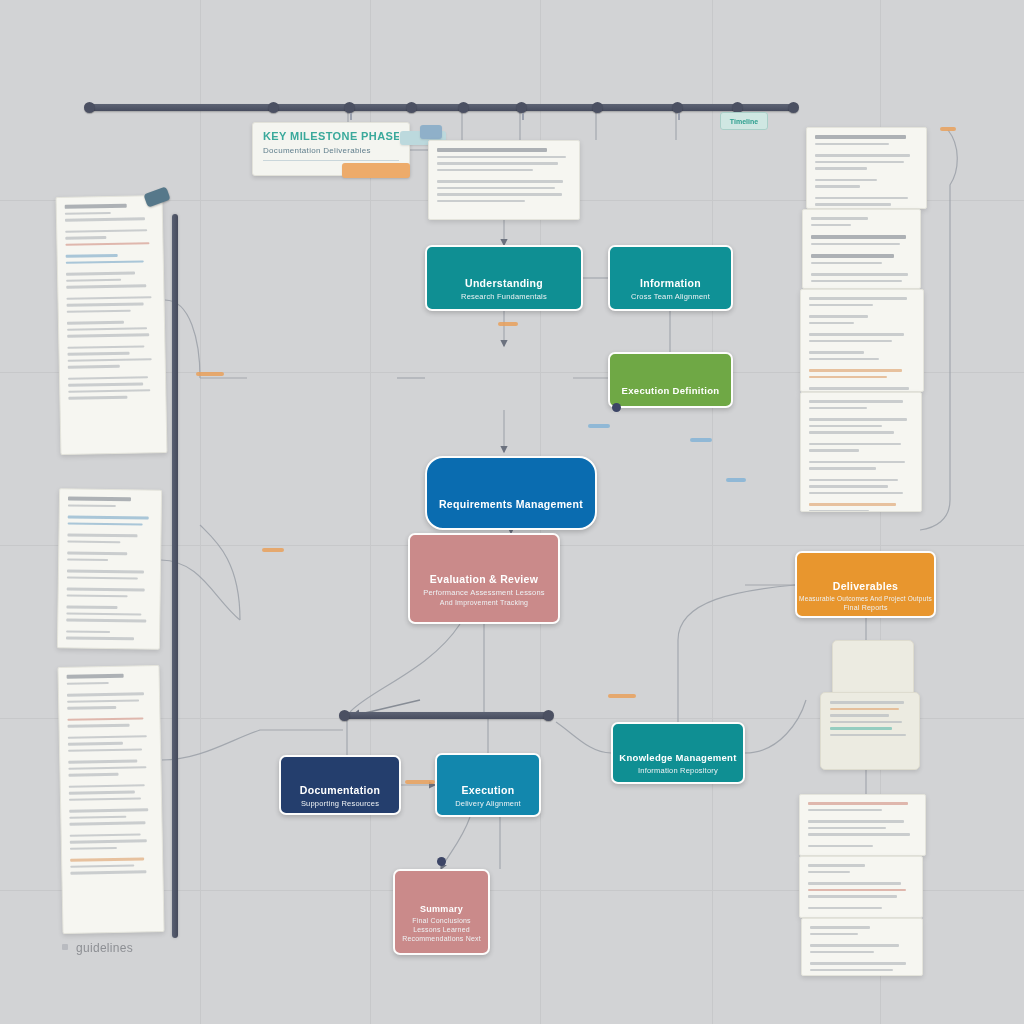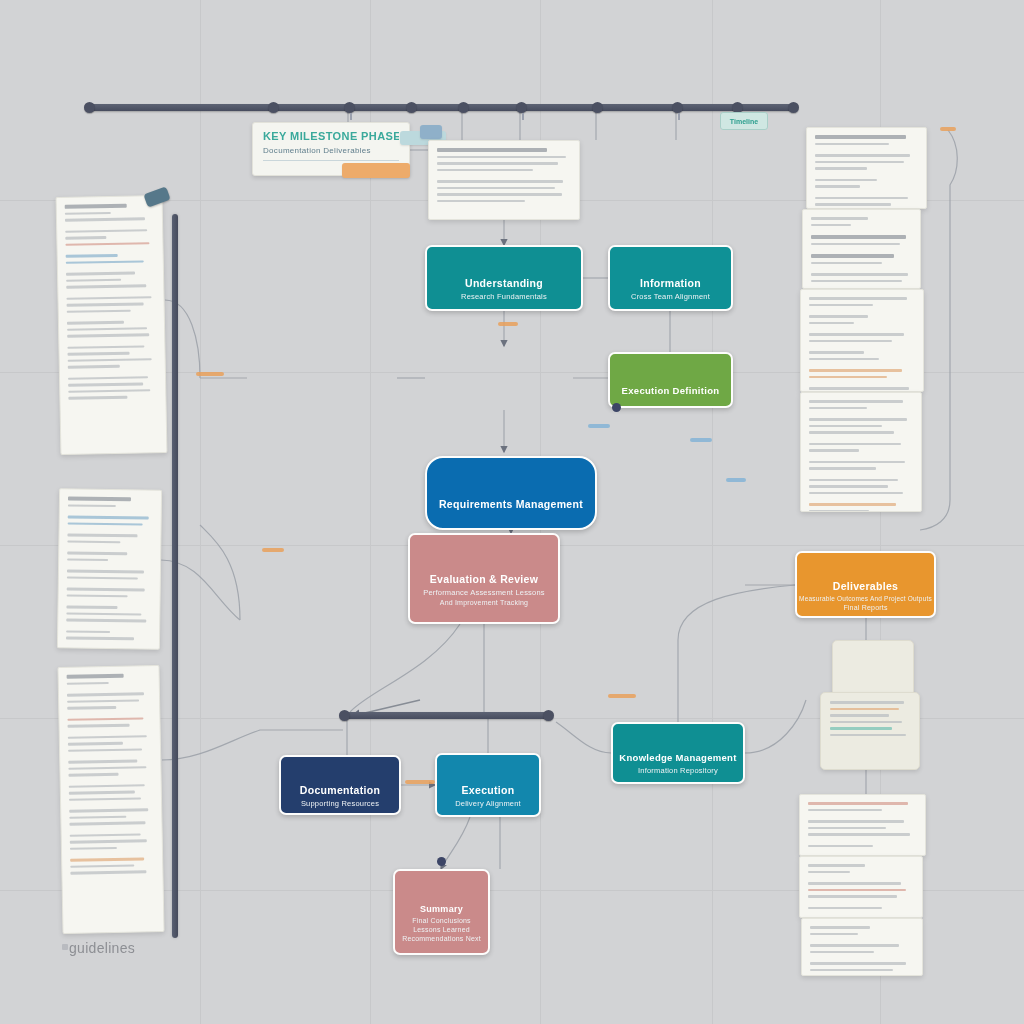--- a/index.html
+++ b/index.html
@@ -106,22 +106,22 @@
     border-radius:3px;box-shadow:0 0 3px rgba(0,0,0,.18);}
   .rail-cap{position:absolute;width:12px;height:12px;border-radius:50%;
     background:#4b5062;box-shadow:0 1px 2px rgba(0,0,0,.25);}
 
   
   #bottom-bar{position:absolute;left:343px;top:712px;width:208px;height:7px;
     background:linear-gradient(#5d6374,#474c5e);border-radius:4px;
     box-shadow:0 1px 2px rgba(0,0,0,.22);}
 
   
-  #footer-label{position:absolute;left:69px;top:940px;width:92px;height:16px;
-    font-size:14px;color:#8d8f94;filter:blur(.4px);letter-spacing:.3px;
+  #footer-label{position:absolute;left:76px;top:940px;width:92px;height:16px;
+    font-size:12px;color:#8d8f94;filter:blur(.4px);letter-spacing:.3px;
     display:flex;align-items:center;}
   #footer-dot{position:absolute;left:62px;top:944px;width:6px;height:6px;
     background:#b9bbc0;border-radius:1px;}
 
   
   .dot{position:absolute;border-radius:50%;}
   .marker-orange{position:absolute;height:4px;border-radius:2px;background:#e9a05c;opacity:.85;}
   .marker-blue{position:absolute;height:4px;border-radius:2px;background:#7fb2d6;opacity:.8;}
 </style>
 </head>

